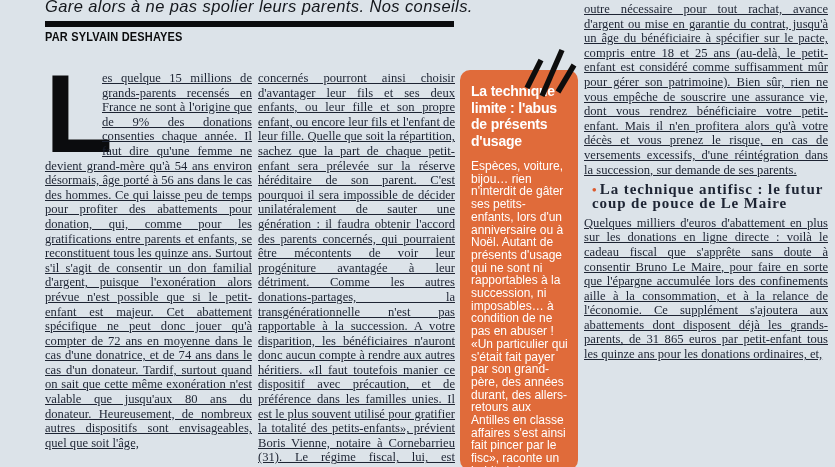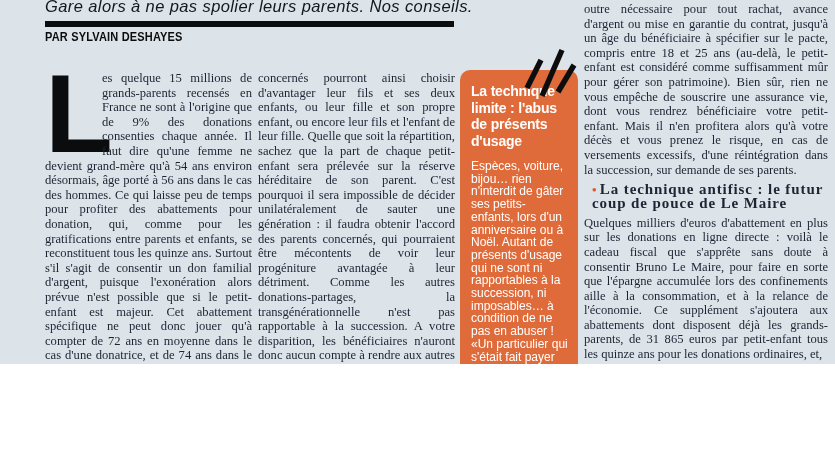--- a/index.html
+++ b/index.html
@@ -1,35 +1,35 @@
 <!DOCTYPE html>
 <html><head>
 <meta charset="utf-8">
 <style>
   html,body { margin:0; padding:0; }
   .page {
-    position:relative; width:835px; height:364px; overflow:hidden;
+    position:relative; width:835px; height:467px; overflow:hidden;
     background:#dce3e9; font-family:"Liberation Serif", serif;
   }
   .standfirst {
     position:absolute; left:45px; top:-4px; width:440px;
     font:italic 16.5px/21px "Liberation Sans", sans-serif;
     color:#14171c; letter-spacing:0.4px;
   }
   .rule { position:absolute; left:45px; top:21px; width:409px; height:6px; background:#0b0c0e; }
   .byline {
     position:absolute; left:45px; top:30px;
     font:bold 12.5px/15px "Liberation Sans", sans-serif; color:#0b0c0e;
     letter-spacing:0.2px; transform:scaleX(.88); transform-origin:left top;
   }
   .col {
     position:absolute; text-align:justify;
     font-size:12.6px; line-height:14.6px; color:#1d2433;
   }
-  .col p { margin:0; }
+  .col p { margin:0;text-decoration:underline; }
   .col1 { left:45px;  top:71px; width:207px; height:400px; }
   .col2 { left:258px; top:71px; width:197px; height:400px; }
   .col4 { left:584px; top:2px;  width:244px; height:470px; }
   .dropcap {
     float:left; width:57px; height:86px; overflow:visible;
     font:bold 111px/86px "Liberation Sans", sans-serif; color:#0b0c0e;
   }
   .callout {
     position:absolute; left:460px; top:70px; width:118px; height:400px;
     background:#e06b3a; border-radius:10px; box-sizing:border-box;

